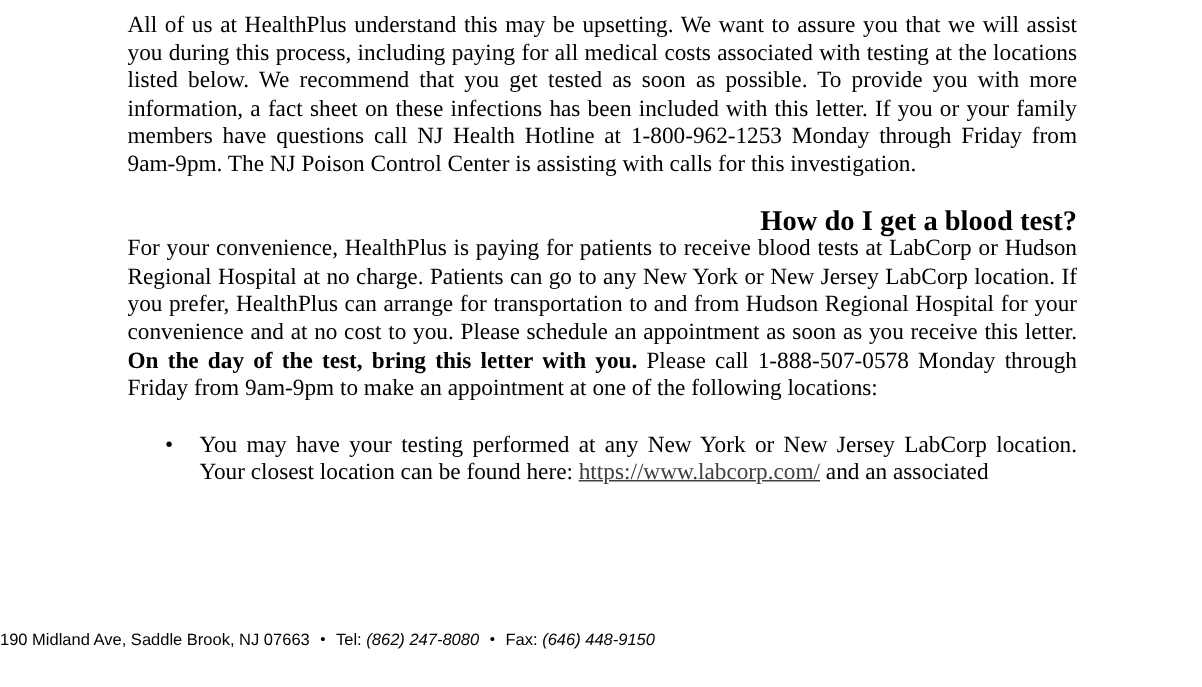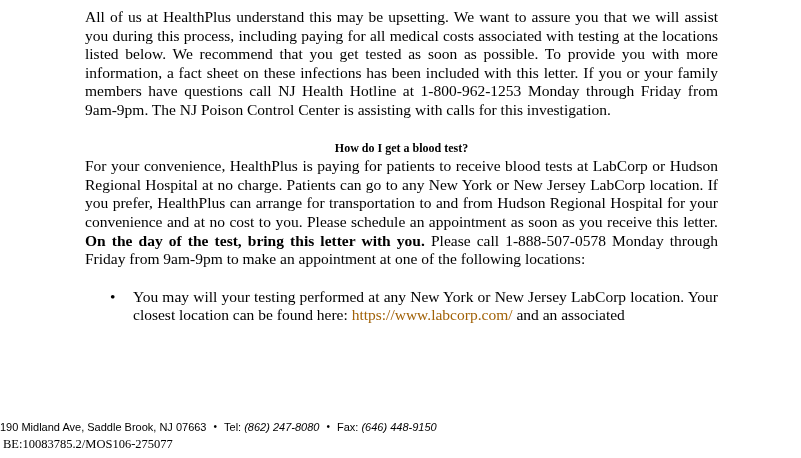--- a/index.html
+++ b/index.html
@@ -23,39 +23,40 @@
     width: 633px;
     font-family: "Liberation Serif", "DejaVu Serif", serif;
     font-size: 15.5px;
     line-height: 18.6px;
     text-align: justify;
   }
   .para { margin: 0; }
   .section-heading {
     margin: 19px 0 0 0;
     font-weight: bold;
-    font-size: 12px;
+    font-size: 19px;
     line-height: 18.6px;
-    text-align: center;
+    text-align: right;
   }
   .bold-italic {
     font-weight: bold;
   }
   .bullet-row {
     position: relative;
     margin-top: 19px;
     padding-left: 48px;
   }
   .bullet-marker {
     position: absolute;
     left: 25px;
     top: 0;
   }
   .doc-link {
-    color: #a16207;
+    color: #404040;
+    text-decoration: underline;
     cursor: pointer;
   }
   .footer {
     position: absolute;
     left: 0;
     right: 0;
     top: 420px;
     font-family: "Liberation Sans", "DejaVu Sans", sans-serif;
     font-size: 11px;
     line-height: 13px;
@@ -85,24 +86,23 @@
   <div class="content">
 
     <p class="para">All of us at HealthPlus understand this may be upsetting. We want to assure you that we will assist you during this process, including paying for all medical costs associated with testing at the locations listed below. We recommend that you get tested as soon as possible. To provide you with more information, a fact sheet on these infections has been included with this letter. If you or your family members have questions call NJ Health Hotline at 1-800-962-1253 Monday through Friday from 9am-9pm. The NJ Poison Control Center is assisting with calls for this investigation.</p>
 
     <p class="section-heading">How do I get a blood test?</p>
 
     <p class="para"><span>For your convenience, HealthPlus is paying for patients to receive blood tests at LabCorp or Hudson Regional Hospital at no charge.  Patients can go to any New York or New Jersey LabCorp location.  If you prefer, HealthPlus can arrange for transportation to and from Hudson Regional Hospital for your convenience and at no cost to you.  Please schedule an appointment as soon as you receive this letter. </span><span class="bold-italic">On the day of the test, bring this letter with you.</span><span>  Please call 1-888-507-0578 Monday through Friday from 9am-9pm to make an appointment at one of the following locations:</span></p>
 
     <div class="bullet-row">
       <span class="bullet-marker">•</span>
-      <span>You may will your testing performed at any New York or New Jersey LabCorp location. Your closest location can be found here: </span><a class="doc-link">https://www.labcorp.com/</a><span> and an associated</span>
+      <span>You may have your testing performed at any New York or New Jersey LabCorp location. Your closest location can be found here: </span><a class="doc-link">https://www.labcorp.com/</a><span> and an associated</span>
     </div>
 
   </div>
 
   <div class="footer">
     <span>190 Midland Ave, Saddle Brook, NJ 07663</span><span class="sep">•</span><span>Tel:</span>&nbsp;<span class="num">(862) 247-8080</span><span class="sep">•</span><span>Fax:</span>&nbsp;<span class="num">(646) 448-9150</span>
   </div>
 
-  <div class="doc-number">BE:10083785.2/MOS106-275077</div>
 
 </div>
 
 </body></html>

